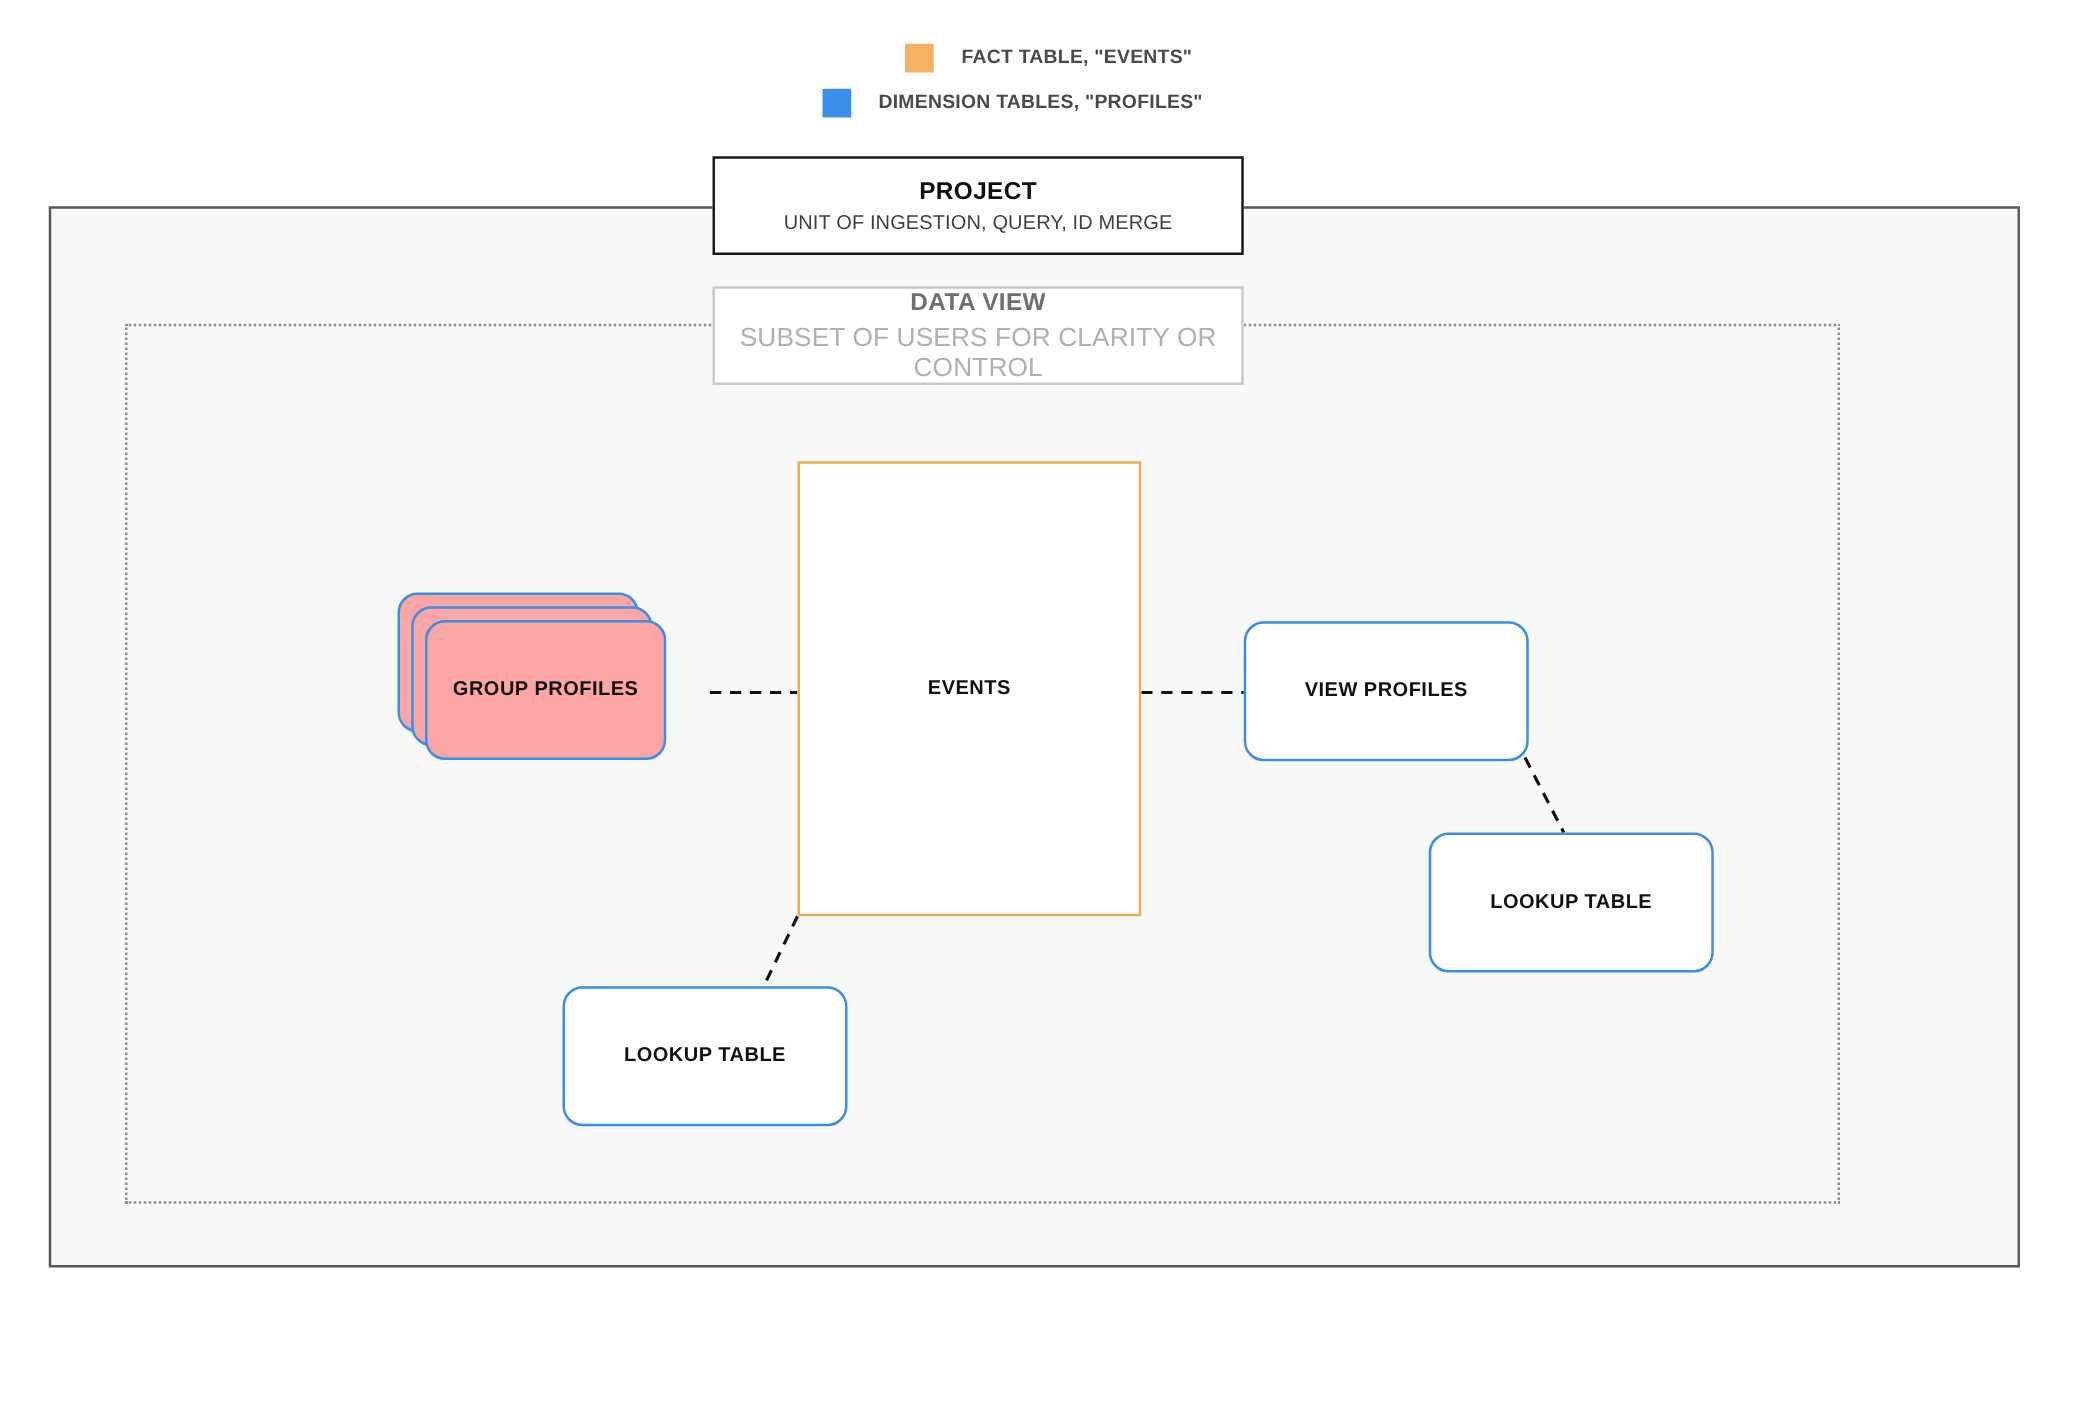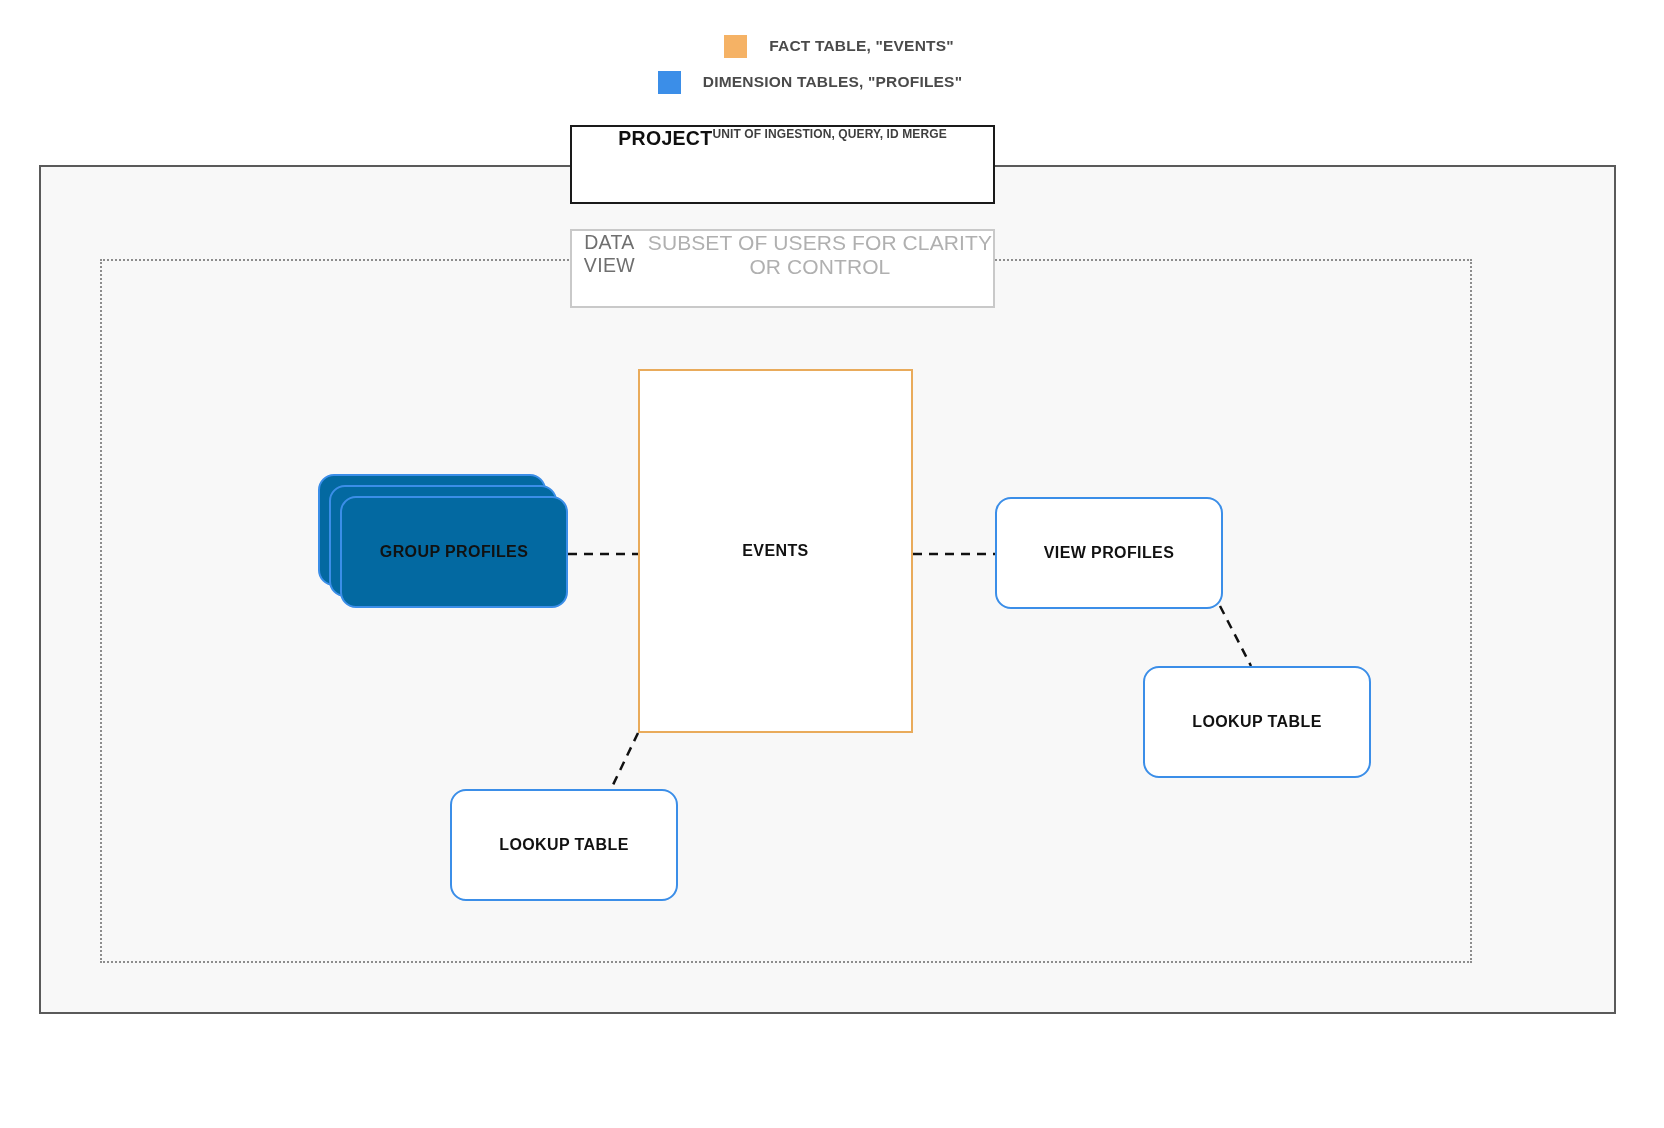--- a/index.html
+++ b/index.html
@@ -73,56 +73,57 @@
     background: transparent;
   }
 
   
   .header-card {
     position: absolute;
     box-sizing: border-box;
     background: #ffffff;
     text-align: center;
     display: flex;
-    flex-direction: row;
+    flex-direction: column;
+    align-items: center;
     justify-content: center;
   }
   #project-card {
     left: 570px;
     top: 125px;
     width: 425px;
     height: 79px;
     border: 2px solid #1a1a1a;
     z-index: 5;
   }
   #project-card .card-title {
     font-size: 19.5px;
     font-weight: bold;
     color: #0f0f0f;
     letter-spacing: 0.3px;
     margin-bottom: 5px;
   }
   #project-card .card-sub {
-    font-size: 12px;
-    font-weight: bold;
+    font-size: 16px;
+    font-weight: normal;
     color: #3f3f3f;
     letter-spacing: 0.1px;
   }
 
   #dataview-card {
     left: 570px;
     top: 229px;
     width: 425px;
     height: 79px;
     border: 2px solid #c9c9c9;
     z-index: 5;
   }
   #dataview-card .card-title {
     font-size: 19.5px;
-    font-weight: normal;
+    font-weight: bold;
     color: #6f6f6f;
     letter-spacing: 0.3px;
     margin-bottom: 5px;
   }
   #dataview-card .card-sub {
     font-size: 21px;
     font-weight: normal;
     color: #b0b0b0;
     letter-spacing: 0.1px;
   }
@@ -166,23 +167,23 @@
     position: absolute;
     left: 318px;
     top: 474px;
     width: 250px;
     height: 134px;
     z-index: 4;
   }
   .stack-card {
     position: absolute;
     box-sizing: border-box;
-    width: 228px;
-    height: 112px;
-    background: #0369a1;
+    width: 193px;
+    height: 112px;
+    background: #fca5a5;
     border: 2px solid #3b8ee8;
     border-radius: 16px;
   }
   #group-card-back  { left: 0px;  top: 0px;  z-index: 1; }
   #group-card-mid   { left: 11px; top: 11px; z-index: 2; }
   #group-card-front {
     left: 22px; top: 22px; z-index: 3;
     display: flex; align-items: center; justify-content: center;
   }
 

